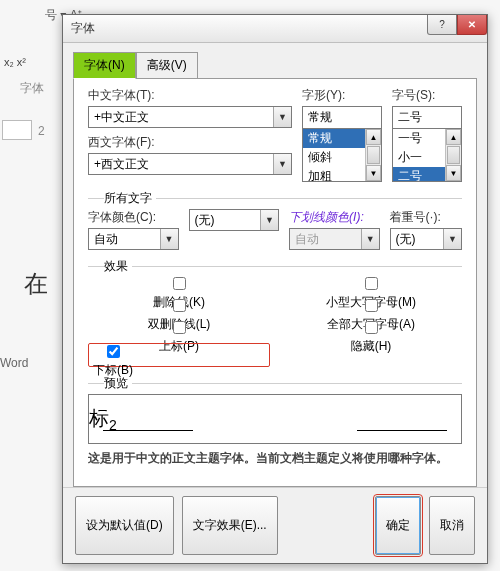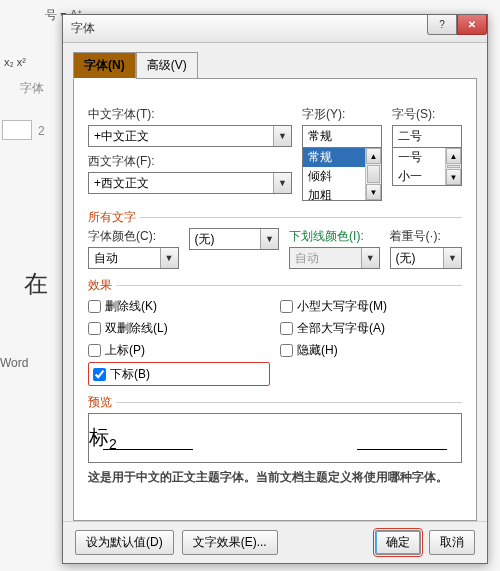--- a/index.html
+++ b/index.html
@@ -32,63 +32,63 @@
   .winbtn { width: 30px; height: 20px; border: 1px solid #7a7a7a; border-top: none;
     display: flex; align-items: center; justify-content: center; font-size: 10px;
     background: linear-gradient(#f7f7f7,#dcdcdc); color:#333; }
   .winbtn.help { border-top-left-radius: 0; border-bottom-left-radius: 3px; }
   .winbtn.close { background: linear-gradient(#e27a79,#c8403c); color: #fff;
     border-color:#a23330; border-bottom-right-radius: 3px; font-weight: bold; }
 
   .tabs { display: flex; gap: 0; padding: 8px 10px 0 10px; background:#f0f0f0; }
   .tab { font-size: 12px; padding: 4px 10px; border: 1px solid #9a9a9a;
     border-bottom: none; background: #f0f0f0; position: relative; top: 1px; }
-  .tab.active { background: #a16207; border-bottom: 1px solid #fff; z-index: 2; font-weight: bold; }
+  .tab.active { background: #84cc16; border-bottom: 1px solid #fff; z-index: 2; }
   .tabpanel-border { margin: 0 10px; border: 1px solid #9a9a9a; background:#fff;
-    flex: 1; padding: 27px 14px 8px 14px; display: flex; flex-direction: column; position:relative;}
+    flex: 1; padding: 8px 14px 8px 14px; display: flex; flex-direction: column; position:relative;}
 
   .lbl { font-size: 12px; color: #333; display: block; margin-bottom: 2px; }
-  .lbl.dim { color: #15803d; }
+  .lbl.dim { color: #6d28d9; font-style: italic; }
   .row { display: flex; gap: 10px; }
   .col { display: flex; flex-direction: column; }
 
   .combo { display:flex; height:22px; border:1px solid #7a7a7a; background:#fff; font-size:12px; align-items:center; }
   .combo .val { flex:1; padding: 0 5px; overflow:hidden; white-space:nowrap; }
   .combo .arrow { width:18px; height:100%; border-left:1px solid #a5a5a5;
     background: linear-gradient(#f7f7f7,#dcdcdc); display:flex; align-items:center; justify-content:center; font-size:9px; color:#333; }
   .combo.dis .val { color:#9a9a9a; }
   .combo.dis { background:#f0f0f0; }
 
   .listbox { border:1px solid #7a7a7a; background:#fff; font-size:12px; overflow:hidden; position:relative;}
   .listbox .opt { padding: 1px 5px; }
   .listbox .sel { background:#2f6fb6; color:#fff; }
   .listbox .scroll { position:absolute; right:0; top:0; bottom:0; width:16px;
     background:#eaeaea; border-left:1px solid #c0c0c0; display:flex; flex-direction:column; }
   .scroll .sbtn { height:16px; background:linear-gradient(#f7f7f7,#d8d8d8);
     border:1px solid #b0b0b0; font-size:8px; display:flex; align-items:center; justify-content:center; }
   .scroll .thumb { flex:1; margin:1px; background:linear-gradient(#f0f0f0,#d6d6d6); border:1px solid #b0b0b0; }
 
   fieldset.sep { border: none; border-top: 1px solid #cfcfcf; margin-top: 8px; padding-top: 2px; }
-  fieldset.sep legend { font-size: 12px; color: #c2410c; padding: 0 4px 0 0; }
-
-  .check { display:flex; align-items:center; gap:4px; font-size:12px; height:20px; }
+  fieldset.sep legend { font-size: 12px; color: #000000; padding: 0 4px 0 0; margin-left: 16px; }
+
+  .check { display:flex; align-items:center; gap:4px; font-size:12px; height:20px;flex-direction:column; }
   .check input { width:13px; height:13px; }
   .hl-red { border: 1.5px solid #d83a2a; padding: 1px 4px; border-radius: 2px; display:inline-flex; }
 
   .preview-box { border:1px solid #7a7a7a; background:#fff; height:50px;
     display:flex; align-items:center; justify-content:flex-start; font-size:20px;
     font-family: SimSun, serif; position:relative; }
   .preview-box .uline { position:absolute; height:1px; background:#000; width:90px; bottom:12px;}
   .preview-box .uline.l { left:14px; }
   .preview-box .uline.r { right:14px; }
   .preview-sub { font-size: 14px; vertical-align: sub; }
   .desc { font-size: 12px; color: #444; margin-top: 6px; font-weight: bold; }
 
   .footer { display:flex; gap:8px; padding: 8px 12px; border-top:1px solid #cfcfcf; background:#f0f0f0; }
-  .btn { font-size:12px; padding:3px 10px; border:1px solid #8a8a8a;
+  .btn { font-size:12px; padding:20px 10px; border:1px solid #8a8a8a;
     background:linear-gradient(#fdfdfd,#e3e3e3); border-radius:2px; }
   .spacer { flex:1; }
   .btn.default { outline: 1.5px solid #d83a2a; outline-offset: 1px;
     box-shadow: 0 0 0 1px #58a7e8 inset; }
 </style>
 </head>
 <body>
 
 <div class="bg bg-ribbon">号 ▾  A⁺</div>
 <div class="bg bg-x2">x₂  x²</div>
@@ -147,21 +147,21 @@
             <div class="sbtn">▼</div>
           </div>
         </div>
       </div>
 
       <div class="col" style="width:70px">
         <span class="lbl">字号(S):</span>
         <div class="combo" style="border-bottom:none">
           <span class="val">二号</span>
         </div>
-        <div class="listbox" style="height:39px">
+        <div class="listbox" style="height:54px">
           <div class="opt">一号</div>
           <div class="opt">小一</div>
           <div class="opt sel">二号</div>
           <div class="scroll">
             <div class="sbtn">▲</div>
             <div class="thumb"></div>
             <div class="sbtn">▼</div>
           </div>
         </div>
       </div>

